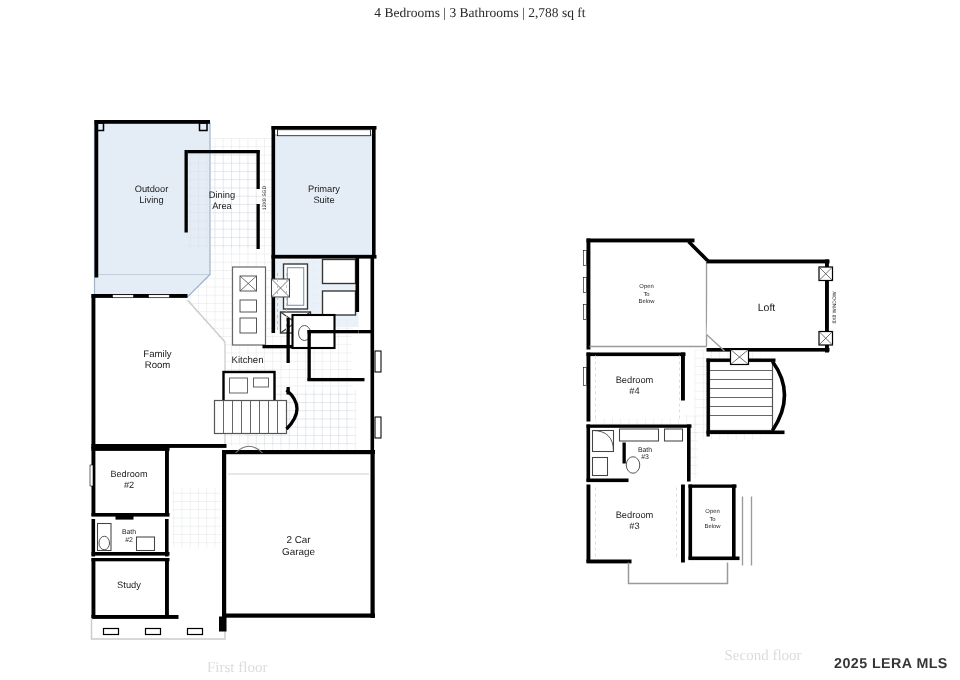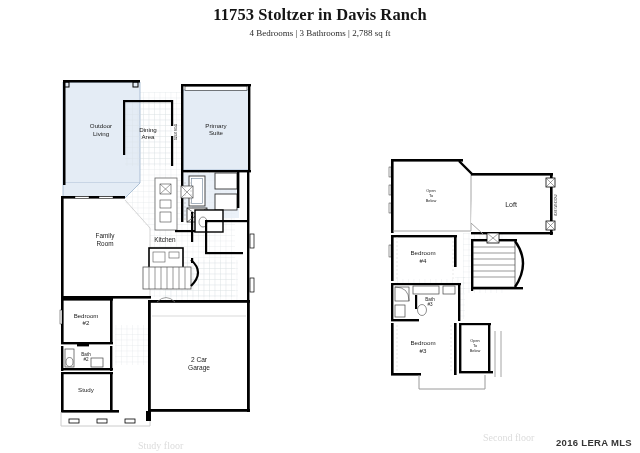--- a/index.html
+++ b/index.html
@@ -47,21 +47,20 @@
   }
   svg{display:block;overflow:visible;}
   text{font-family:"Liberation Sans", sans-serif;fill:#1c1c1c;}
 </style>
 </head>
 <body>
 
 <div id="page">
 
   <div class="hdr">
-    <div class="hdr-title">11753 Stoltzer in Davis Ranch</div>
     <div class="hdr-sub">4 Bedrooms | 3 Bathrooms | 2,788 sq ft</div>
   </div>
 
   <div class="plan" id="plan-first">
     <svg width="210" height="330" viewBox="0 0 210 330">
       <defs>
         <pattern id="tileA" width="5.5" height="5.5" patternUnits="userSpaceOnUse">
           <path d="M5.5 0 L0 0 L0 5.5" fill="none" stroke="#d7dce2" stroke-width="0.5"></path>
         </pattern>
       </defs>
@@ -327,17 +326,17 @@
         <text x="100" y="202" font-size="3.9" fill="#666" text-anchor="middle">To</text>
         <text x="100" y="207" font-size="3.9" fill="#666" text-anchor="middle">Below</text>
       </g>
 
       <g>
         <path d="M44 230 L44 244 L110 244 L110 230" fill="none" stroke="#9a9a9a" stroke-width="1"></path>
       </g>
     </svg>
   </div>
 
-  <div class="caption" id="cap-first">Study floor</div>
+  <div class="caption" id="cap-first">First floor</div>
   <div class="caption" id="cap-second">Second floor</div>
-  <div id="watermark">2016 LERA MLS</div>
+  <div id="watermark">2025 LERA MLS</div>
 
 </div>
 
 </body></html>

